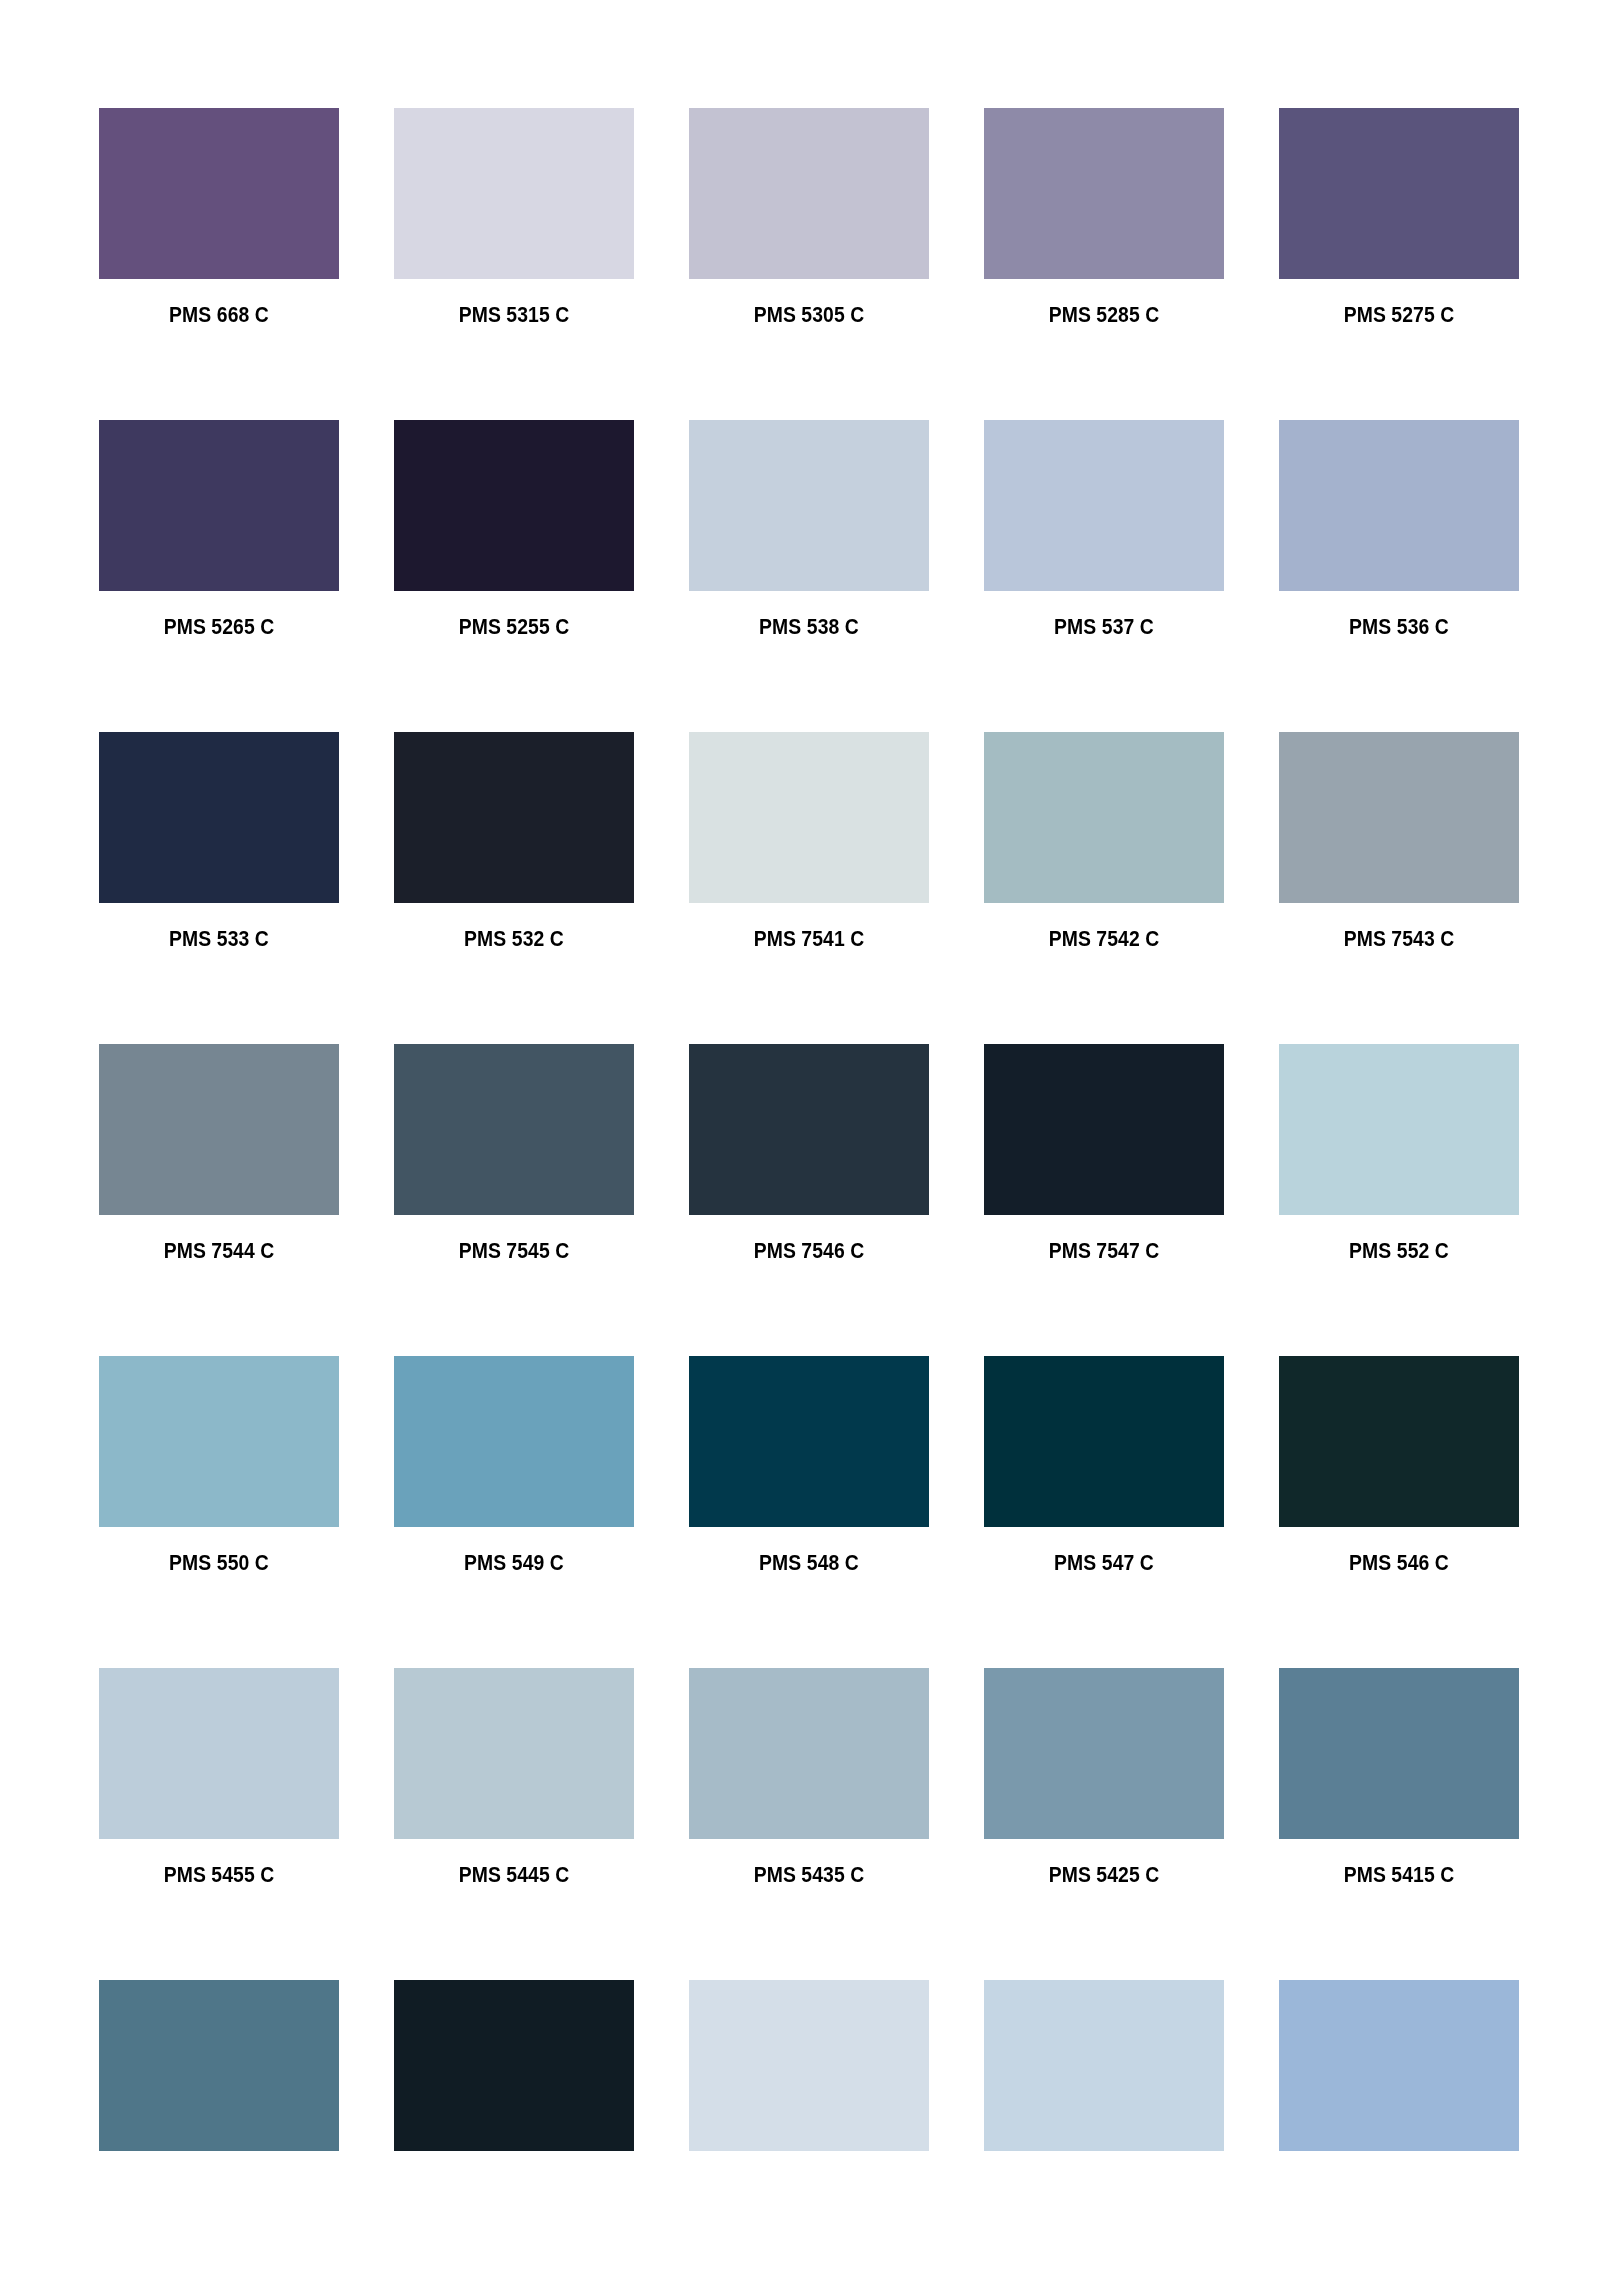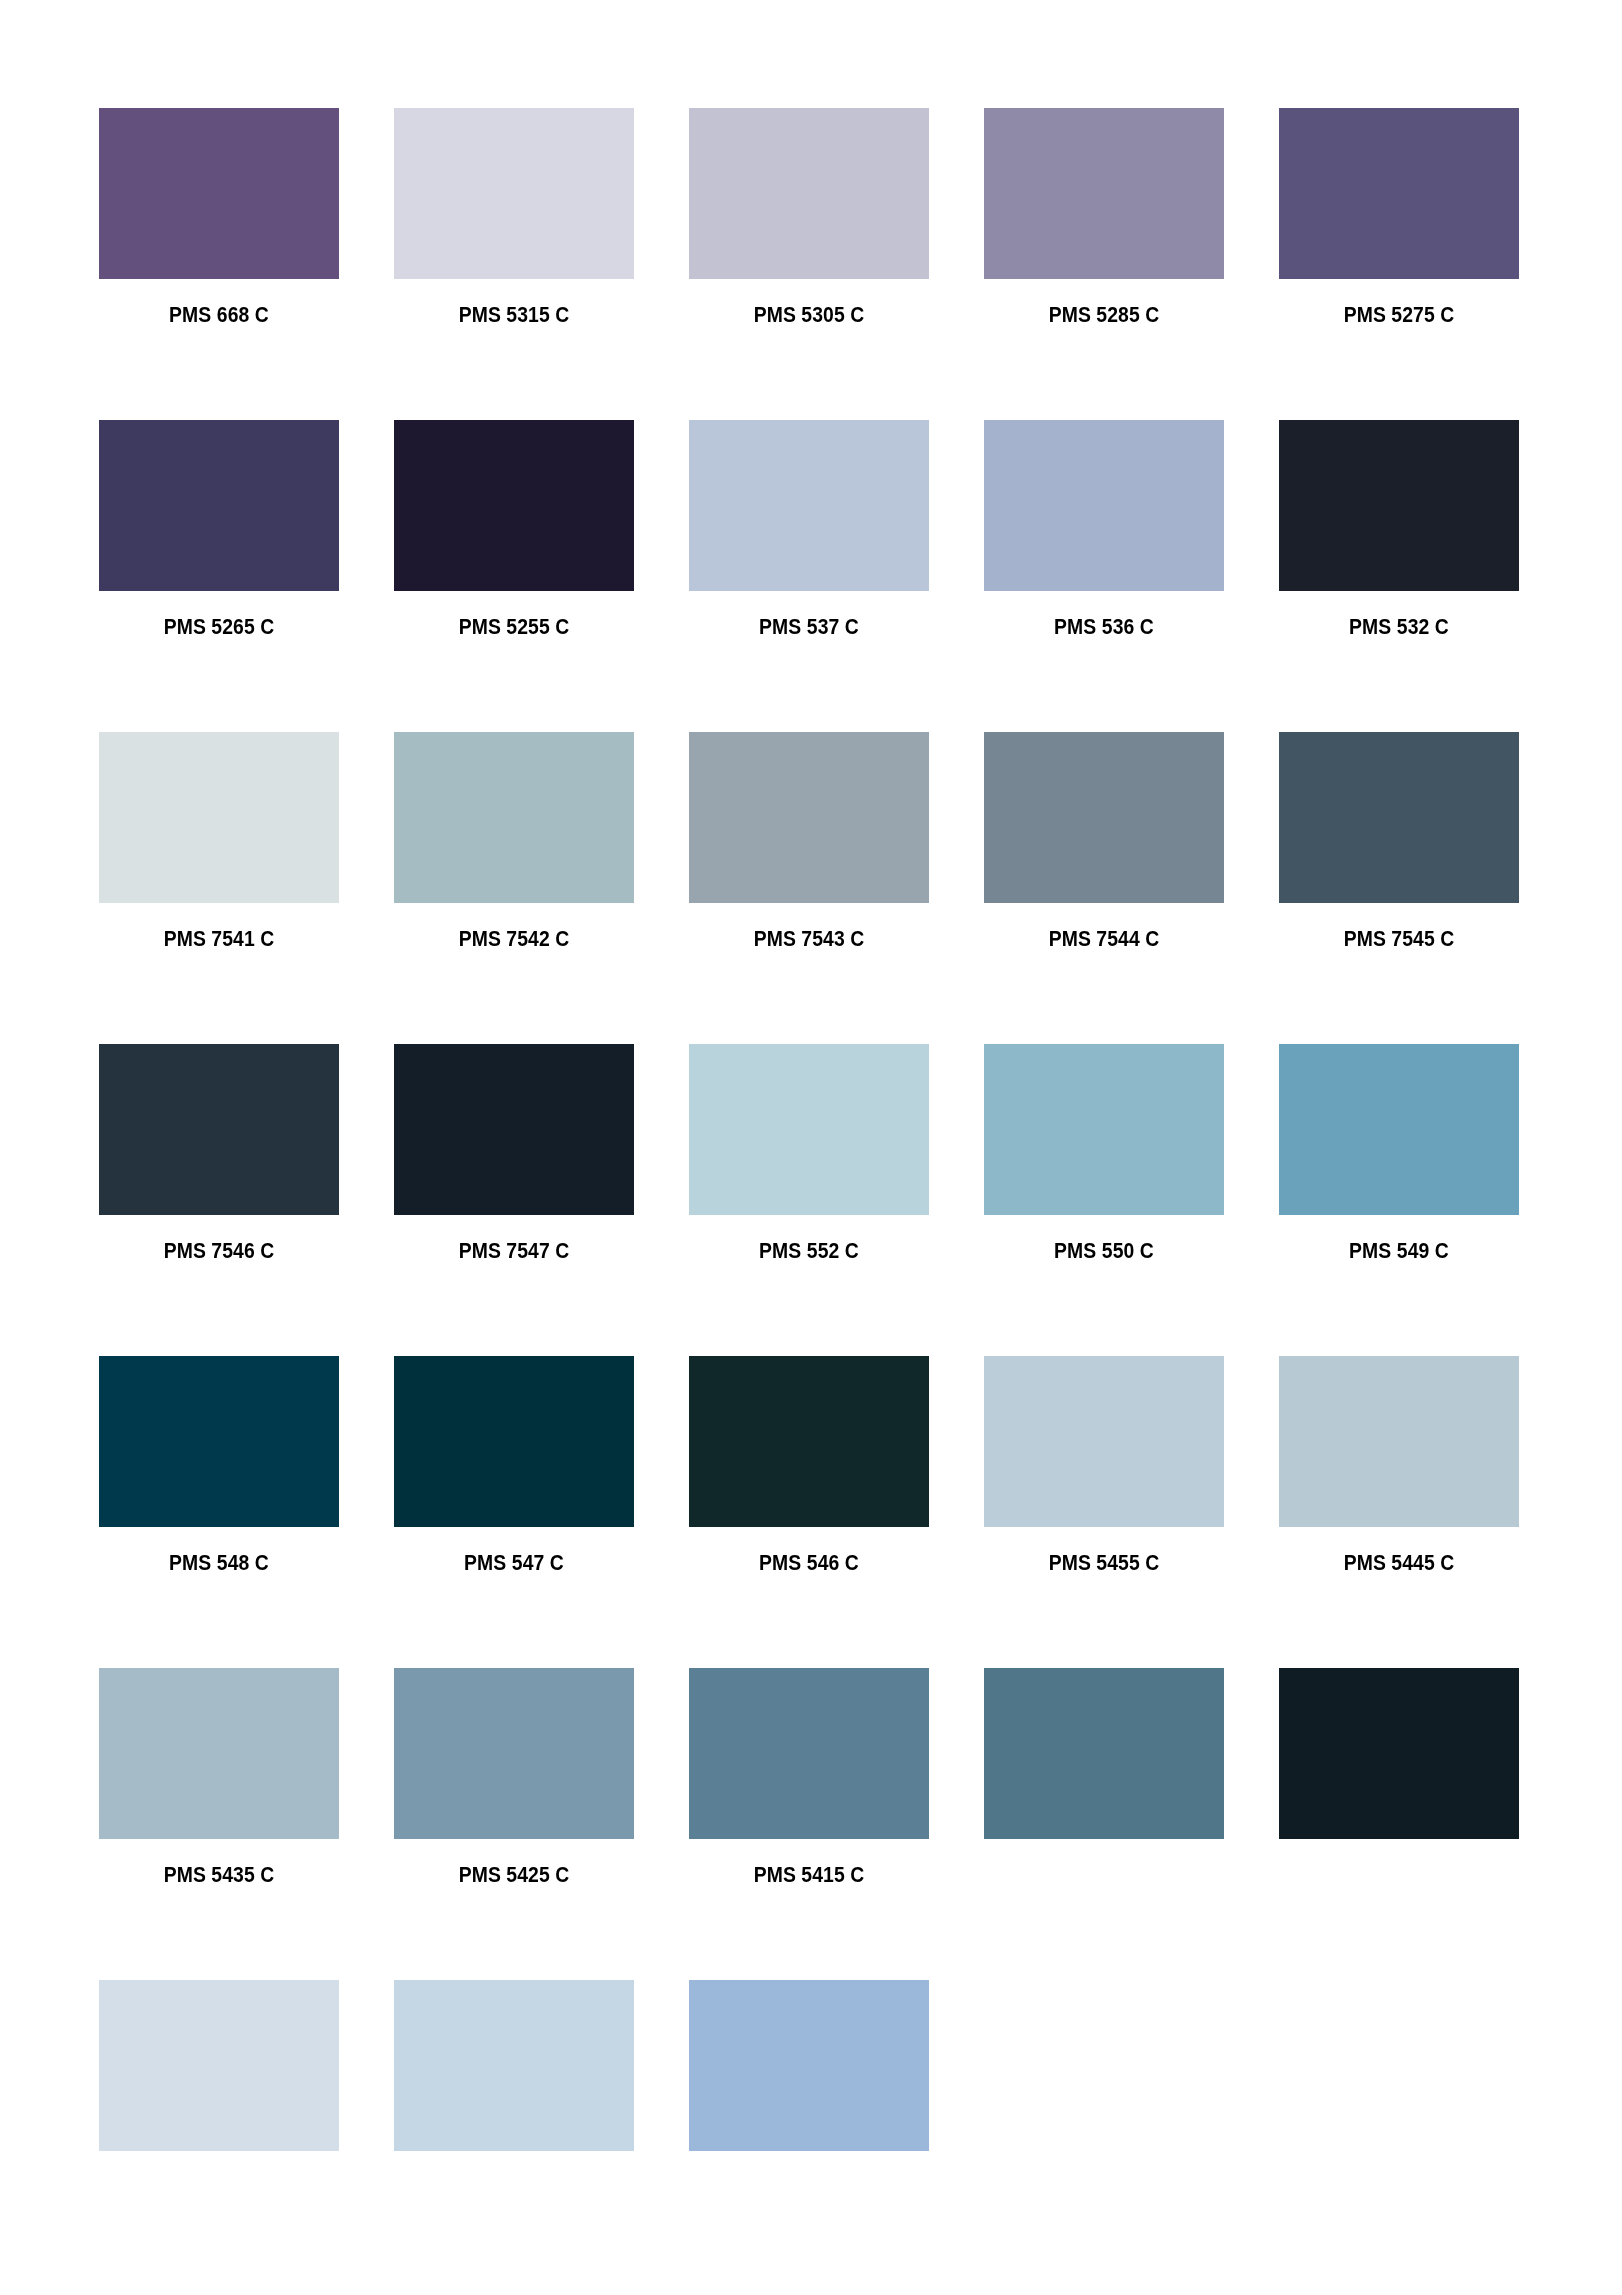--- a/index.html
+++ b/index.html
@@ -88,28 +88,36 @@
       </div>
       <div class="swatch-cell">
         <div class="swatch-chip" style="background: rgb(62, 57, 95);"></div>
         <div class="swatch-label">PMS 5265 C</div>
       </div>
       <div class="swatch-cell">
         <div class="swatch-chip" style="background: rgb(29, 24, 47);"></div>
         <div class="swatch-label">PMS 5255 C</div>
       </div>
       <div class="swatch-cell">
+        <div class="swatch-chip" style="background: rgb(197, 208, 221);"></div>
+        <div class="swatch-label">PMS 538 C</div>
+      </div>
+      <div class="swatch-cell">
         <div class="swatch-chip" style="background: rgb(185, 198, 218);"></div>
         <div class="swatch-label">PMS 537 C</div>
       </div>
       <div class="swatch-cell">
         <div class="swatch-chip" style="background: rgb(164, 178, 205);"></div>
         <div class="swatch-label">PMS 536 C</div>
       </div>
       <div class="swatch-cell">
+        <div class="swatch-chip" style="background: rgb(31, 42, 68);"></div>
+        <div class="swatch-label">PMS 533 C</div>
+      </div>
+      <div class="swatch-cell">
         <div class="swatch-chip" style="background: rgb(27, 31, 42);"></div>
         <div class="swatch-label">PMS 532 C</div>
       </div>
       <div class="swatch-cell">
         <div class="swatch-chip" style="background: rgb(217, 225, 226);"></div>
         <div class="swatch-label">PMS 7541 C</div>
       </div>
       <div class="swatch-cell">
         <div class="swatch-chip" style="background: rgb(164, 188, 194);"></div>
         <div class="swatch-label">PMS 7542 C</div>

